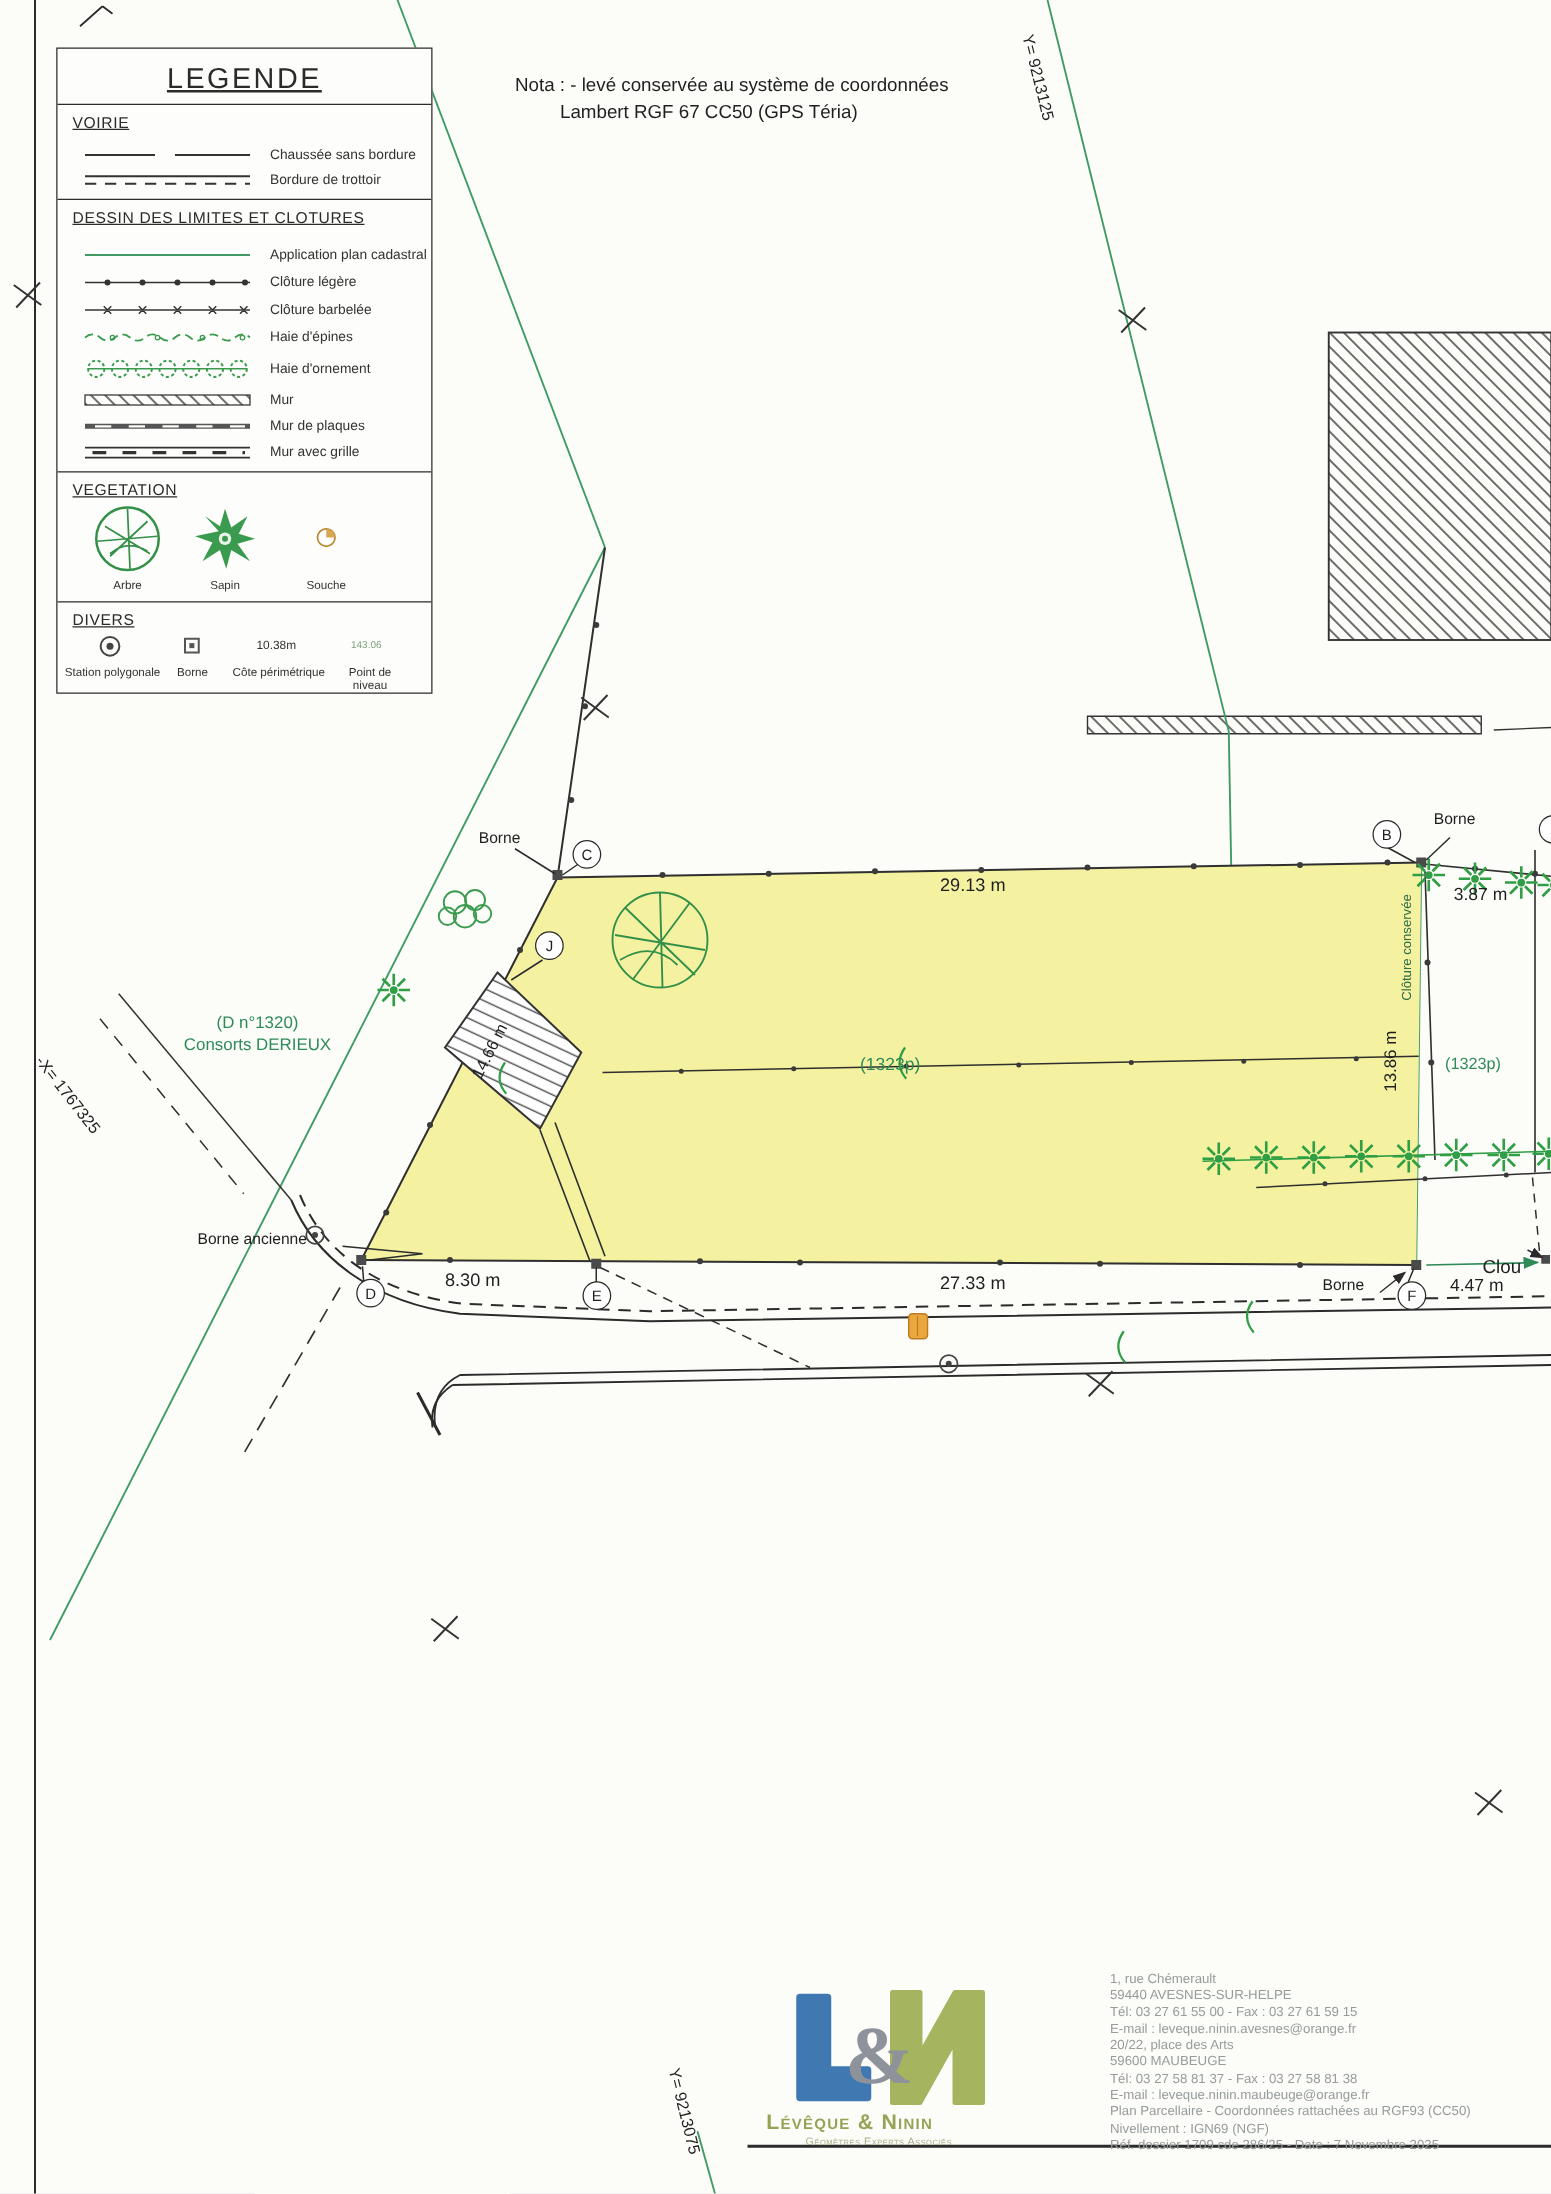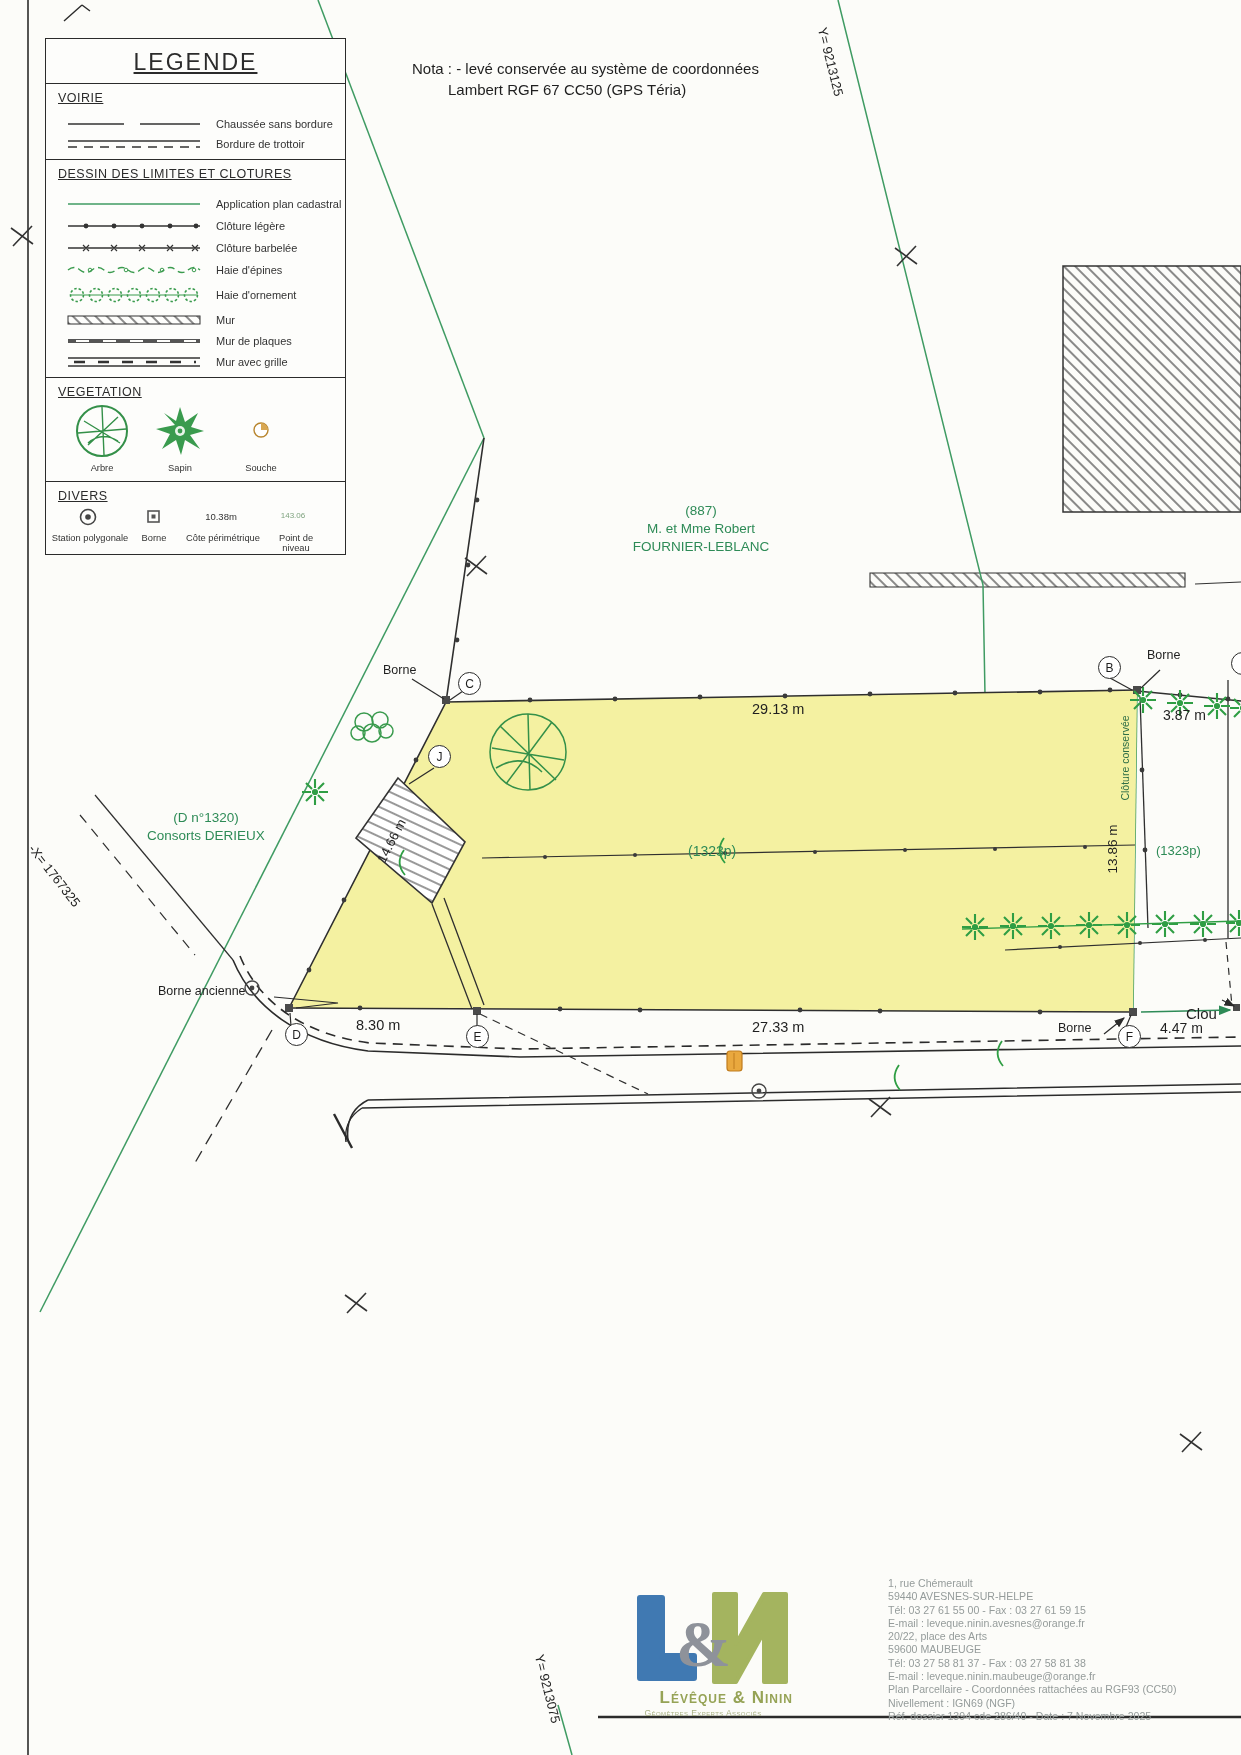--- a/index.html
+++ b/index.html
@@ -20,21 +20,21 @@
   #legend .ltitle{position:absolute;left:0;top:10px;width:100%;text-align:center;font-size:23px;
           letter-spacing:2px;color:#2b2b2b;text-decoration:underline}
   #legend .stitle{position:absolute;font-size:12.5px;color:#2b2b2b;text-decoration:underline;letter-spacing:.5px}
   #legend .div{position:absolute;left:0;width:100%;height:0;border-top:1.5px solid #2b2b2b}
   #legend .lrow{position:absolute;left:18px;height:16px}
   #legend .sym{position:absolute;left:0;top:0}
   #legend .llab{position:absolute;left:152px;top:1px;font-size:11px;color:#333;white-space:nowrap}
   #legend .vlab{position:absolute;font-size:9.3px;color:#333;text-align:center;transform:translateX(-50%)}
   #legend .dval{position:absolute;font-size:9.5px;color:#333;transform:translateX(-50%)}
   
-  #logoname{position:absolute;left:613px;top:1688px;width:180px;text-align:right;
+  #logoname{position:absolute;left:613px;top:1688px;width:180px;text-align:left;
             font-variant:small-caps;font-size:17px;letter-spacing:1px;color:#96a356;font-weight:bold}
   #logosub{position:absolute;left:613px;top:1708px;width:180px;text-align:center;
             font-variant:small-caps;font-size:8.6px;letter-spacing:.4px;color:#a9b184}
   #addr{position:absolute;left:888px;top:1577px;font-size:10.6px;line-height:13.3px;color:#959c9b}
   #addr div{white-space:nowrap}
 </style>
 </head>
 <body>
 
 <div id="page">
@@ -369,25 +369,20 @@
 <div class="lbl" style="left:412px;top:60px;font-size:15px">
   <span class="u">Nota :</span>
   <span>- levé conservée au système de coordonnées</span>
 </div>
 <div class="lbl" style="left:448px;top:81px;font-size:15px">Lambert RGF 67 CC50 (GPS Téria)</div>
 
 <div class="lbl" style="left:830px;top:62px;transform:translate(-50%,-50%) rotate(76deg);font-size:13px">Y= 9213125</div>
 <div class="lbl" style="left:54px;top:876px;transform:translate(-50%,-50%) rotate(52deg);font-size:13px">-X= 1767325</div>
 <div class="lbl" style="left:547px;top:1689px;transform:translate(-50%,-50%) rotate(76deg);font-size:13px">Y= 9213075</div>
 
-<div class="lbl g c" style="left:562px;top:502px;width:278px;font-size:13.5px;line-height:18px">
-  <div>(887)</div>
-  <div>M. et Mme Robert</div>
-  <div>FOURNIER-LEBLANC</div>
-</div>
 <div class="lbl g c" style="left:108px;top:809px;width:196px;font-size:13.5px;line-height:18px">
   <div>(D n°1320)</div>
   <div>Consorts DERIEUX</div>
 </div>
 <div class="lbl g" style="left:688px;top:843px;font-size:14px">(1323p)</div>
 <div class="lbl g" style="left:1156px;top:843px;font-size:13px">(1323p)</div>
 
 <div class="lbl" style="left:752px;top:700px;font-size:14.5px">29.13 m</div>
 <div class="lbl" style="left:1163px;top:707px;font-size:14px">3.87 m</div>
 <div class="lbl" style="left:1113px;top:849px;transform:translate(-50%,-50%) rotate(-90deg);font-size:13.5px">13.86 m</div>
@@ -423,16 +418,16 @@
   <div>1, rue Chémerault</div>
   <div>59440 AVESNES-SUR-HELPE</div>
   <div>Tél: 03 27 61 55 00 - Fax : 03 27 61 59 15</div>
   <div>E-mail : leveque.ninin.avesnes@orange.fr</div>
   <div>20/22, place des Arts</div>
   <div>59600 MAUBEUGE</div>
   <div>Tél: 03 27 58 81 37 - Fax : 03 27 58 81 38</div>
   <div>E-mail : leveque.ninin.maubeuge@orange.fr</div>
   <div>Plan Parcellaire - Coordonnées rattachées au RGF93 (CC50)</div>
   <div>Nivellement : IGN69 (NGF)</div>
-  <div>Réf. dossier 1394 cde 286/40 - Date : 7 Novembre 2025</div>
+  <div>Réf. dossier 1709 cde 286/25 - Date : 7 Novembre 2025</div>
 </div>
 
 </div>
 
 </body></html>

